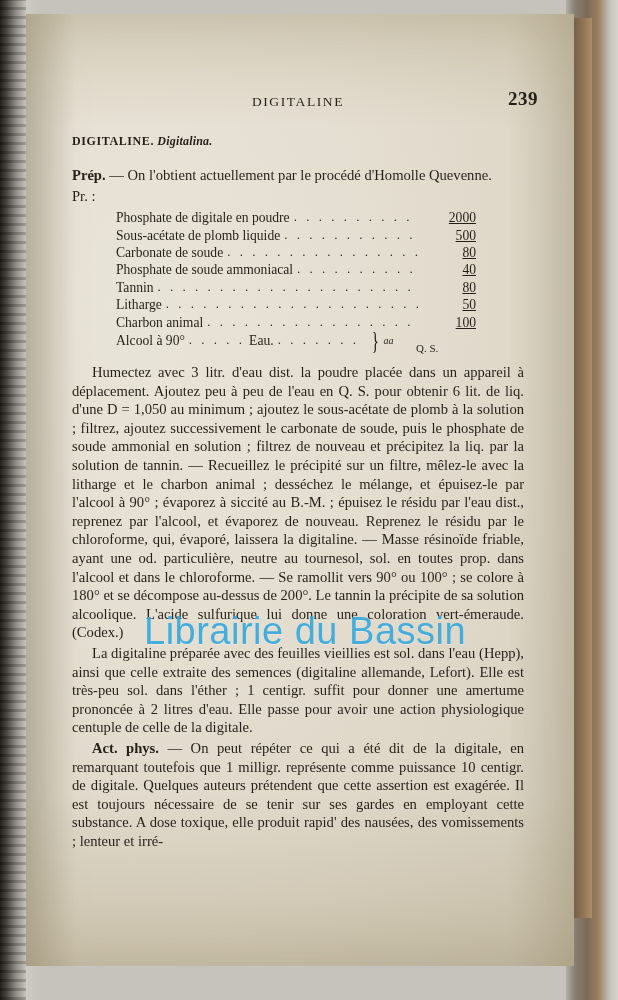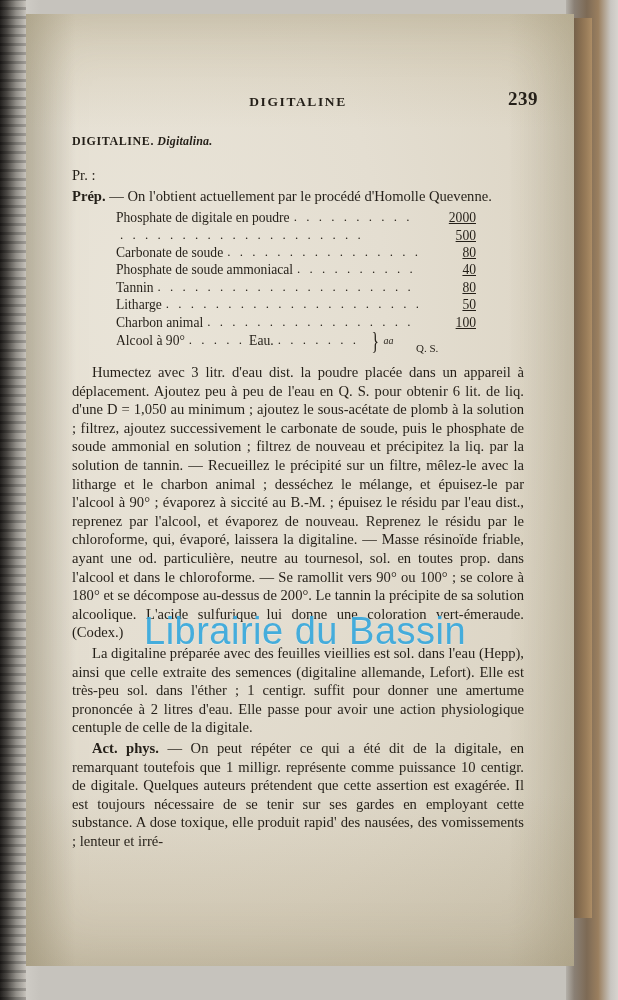--- a/index.html
+++ b/index.html
@@ -82,21 +82,21 @@
     position: relative;
     height: 26px;
     margin-bottom: 14px;
   }
   .head-title {
     position: absolute;
     left: 50%;
     transform: translateX(-50%);
     letter-spacing: 1.6px;
     font-size: 13.5px;
-    font-weight: 700;
+    font-weight: 400;
   }
   .page-number {
     position: absolute;
     right: -14px;
     top: -6px;
     font-size: 19px;
     font-weight: 700;
     letter-spacing: 0.5px;
   }
   .entry-head {
@@ -206,34 +206,35 @@
       <div class="running-head">
         <div class="head-title">DIGITALINE</div>
         <div class="page-number">239</div>
       </div>
 
       <div class="entry-head">
         <span class="term">DIGITALINE.</span>
         <span class="latin">Digitalina.</span>
       </div>
 
-      <p class="para pr-line">Pr. :</p>
-
       <p class="para prep-line">
         <span class="lbl">Prép.</span>
         <span>— On l'obtient actuellement par le procédé d'Homolle Quevenne.</span>
       </p>
 
+      <p class="para pr-line">Pr. :</p>
+
       <div class="formula">
         <div class="frow">
           <span class="fname">Phosphate de digitale en poudre</span>
           <span class="fdots">. . . . . . . . . . . . . . . . . . . .</span>
           <span class="fval">2000</span>
         </div>
         <div class="frow">
+          <span class="fname">Sous-acétate de plomb liquide</span>
           <span class="fdots">. . . . . . . . . . . . . . . . . . . .</span>
           <span class="fval">500</span>
         </div>
         <div class="frow">
           <span class="fname">Carbonate de soude</span>
           <span class="fdots">. . . . . . . . . . . . . . . . . . . . . . . .</span>
           <span class="fval">80</span>
         </div>
         <div class="frow">
           <span class="fname">Phosphate de soude ammoniacal</span>

